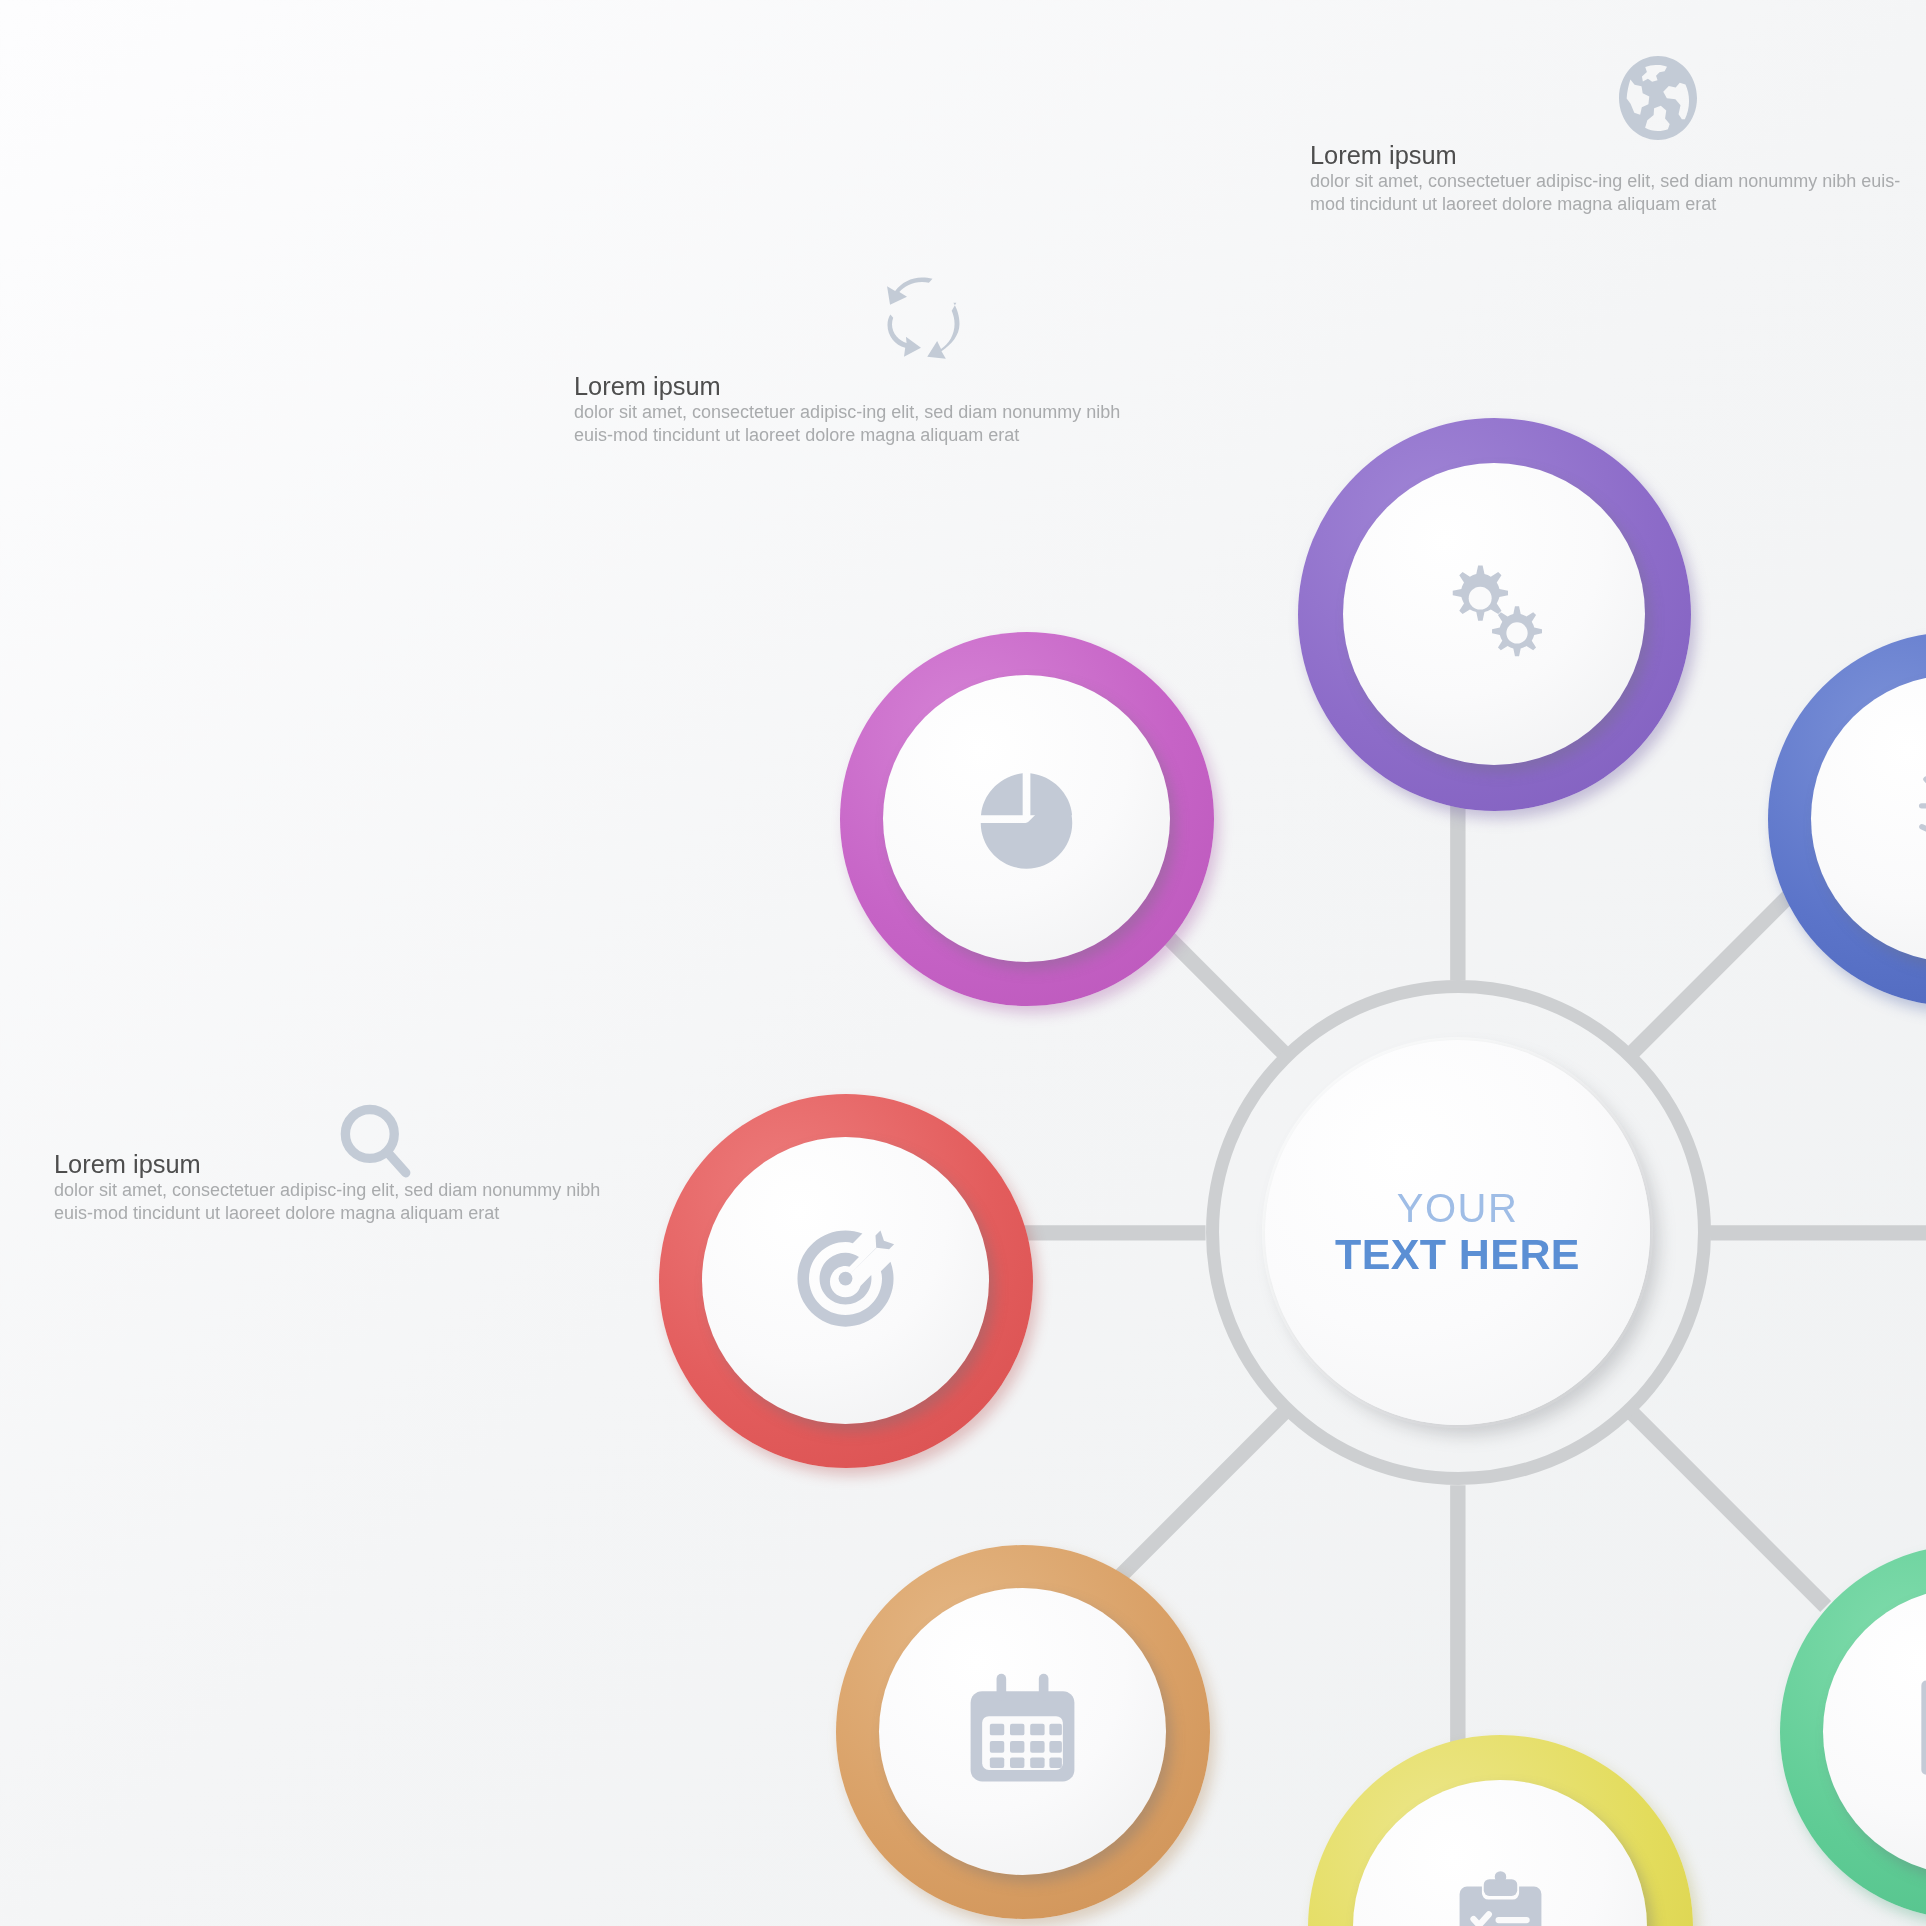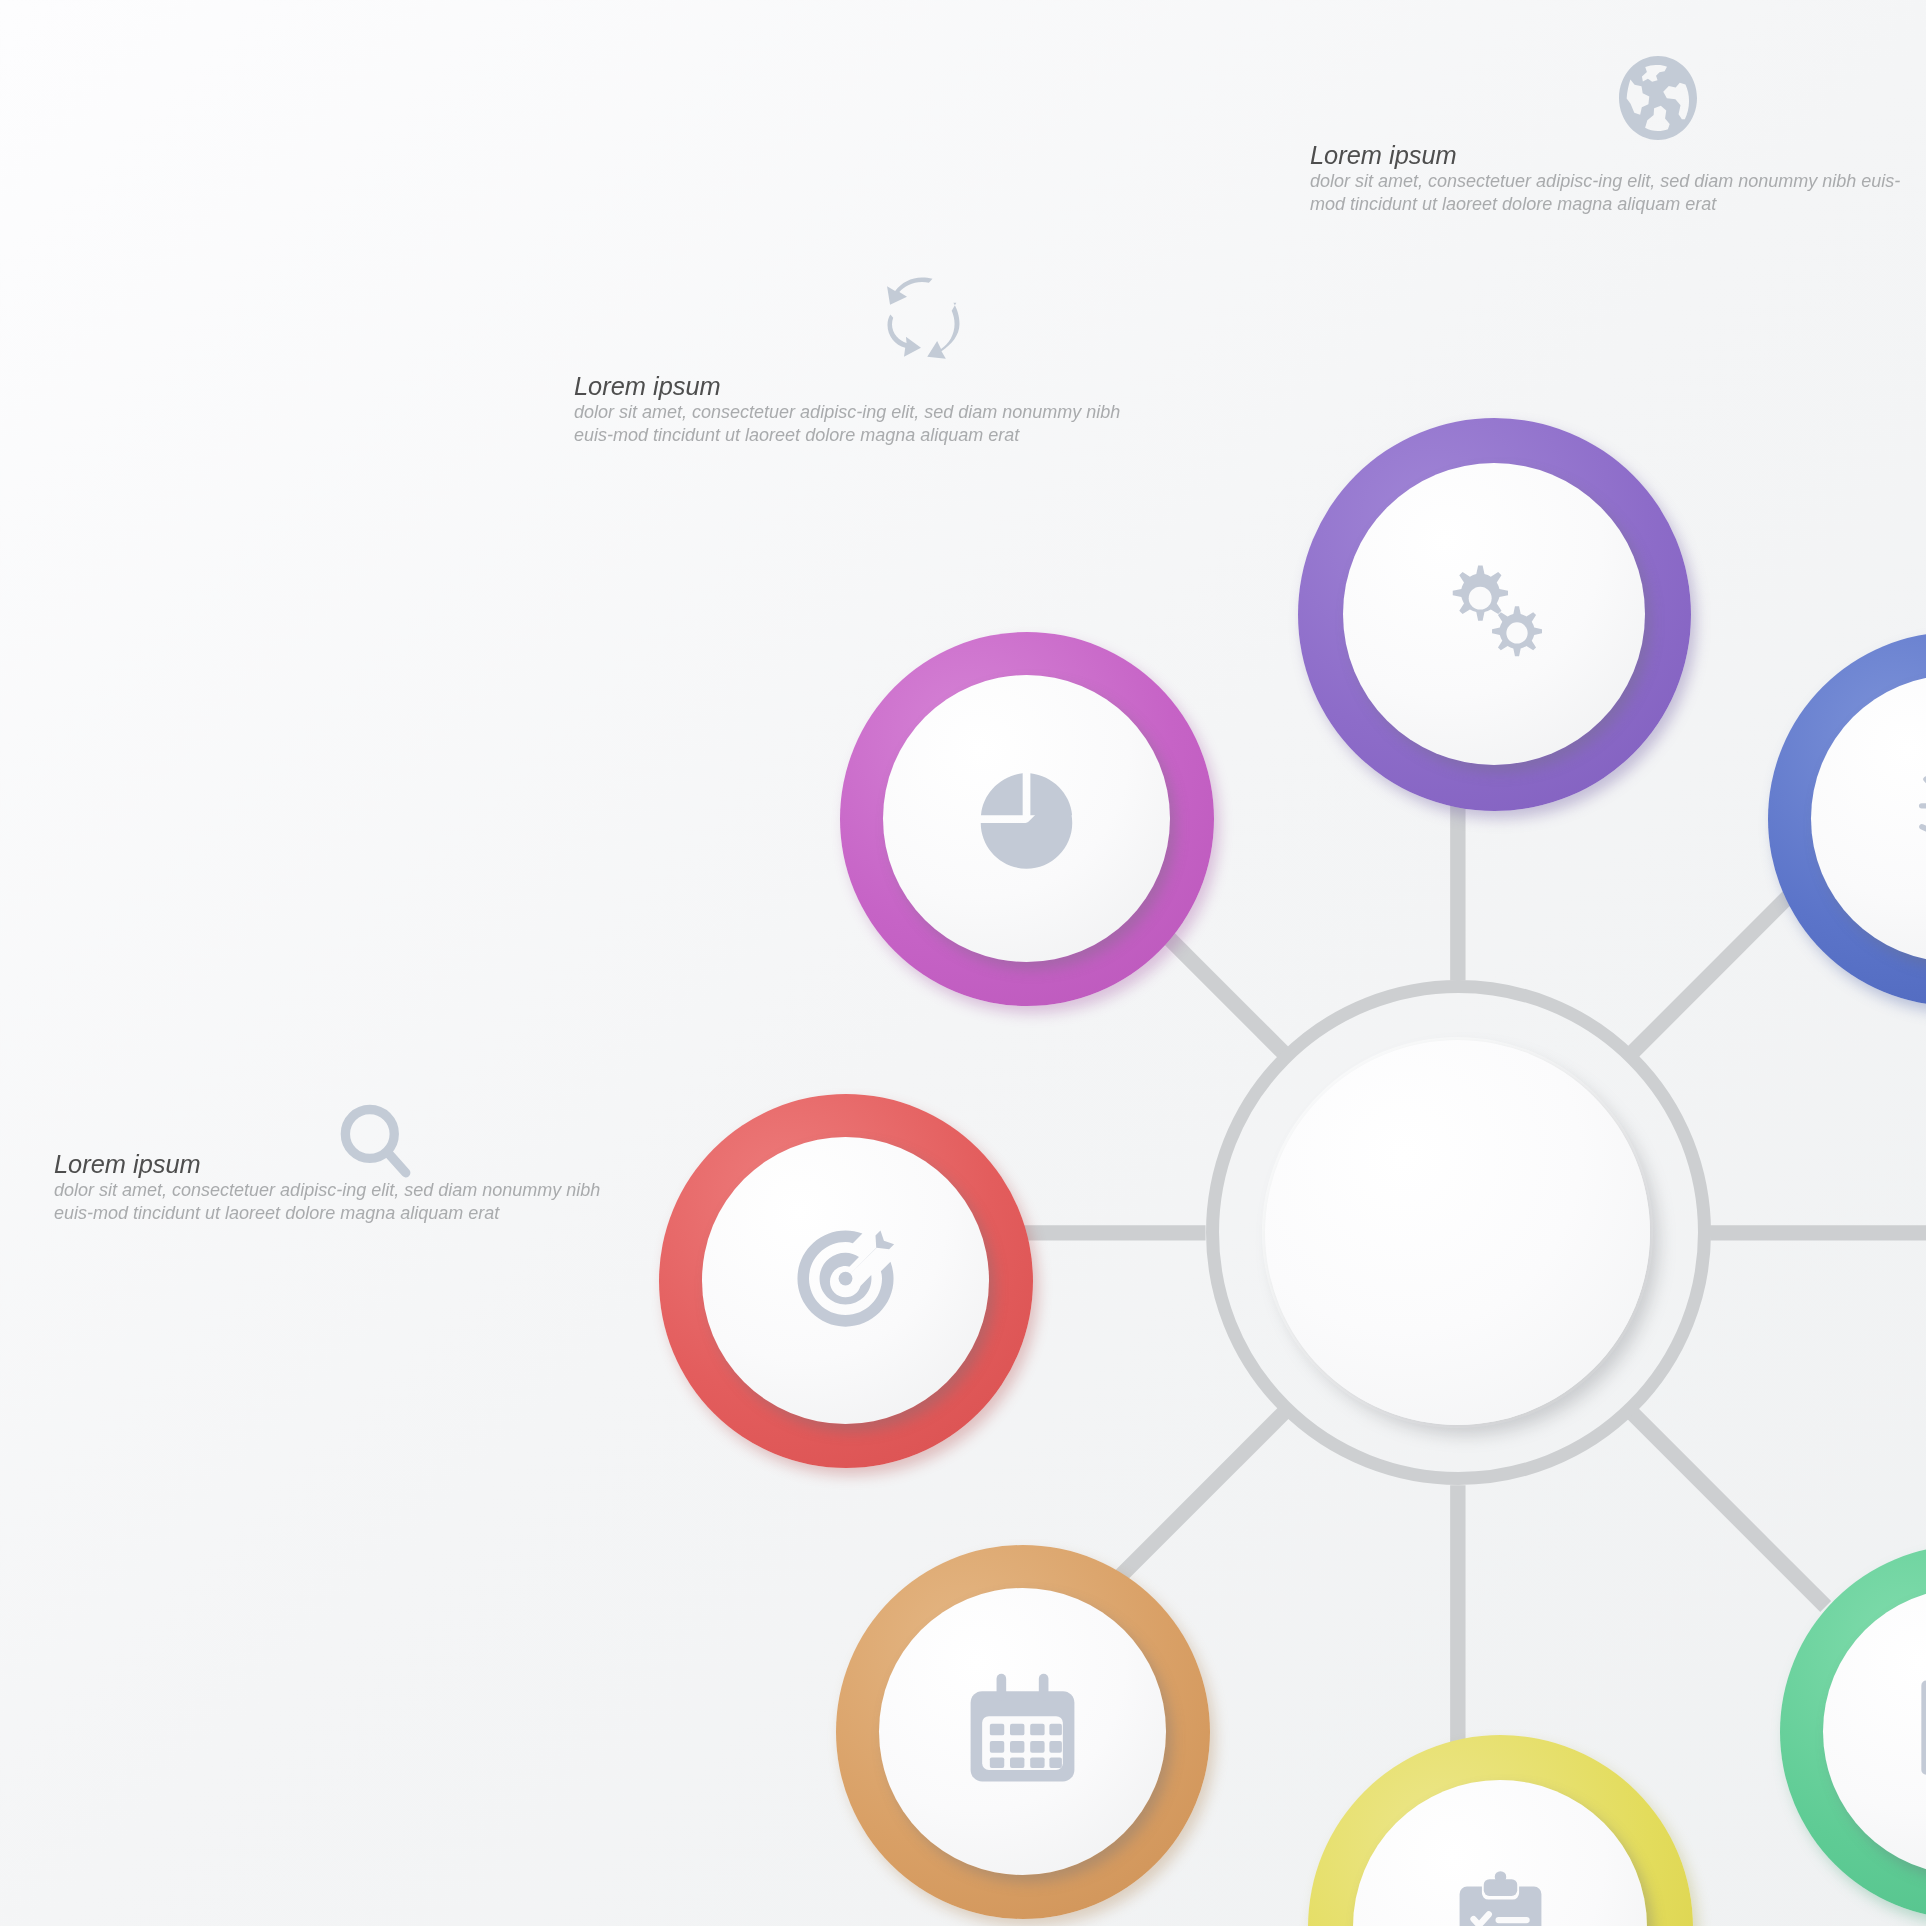--- a/index.html
+++ b/index.html
@@ -51,21 +51,21 @@
     position:absolute;border-radius:50%;
     background:radial-gradient(circle at 34% 26%,#ffffff 0%,#fafafb 52%,#eeeff0 100%);
     box-shadow:6.2px 7.7px 13px rgba(110,115,122,.34);
   }
   .node .glyph{
     position:absolute;display:flex;align-items:center;justify-content:center;
   }
   .node svg{display:block;}
 
   
-  .tblock{position:absolute;font-style:italic;}
+  .tblock{position:absolute;}
   .tblock h3{
     margin:0 0 1.5px 0;font-weight:400;font-size:25.4px;color:#4e4e4e;
     letter-spacing:0px;line-height:1.0;
   }
   .tblock p{
     margin:0;font-size:18px;color:#a9abad;line-height:1.30;font-weight:400;
   }
   .deco-icon{position:absolute;}
   .deco-icon svg{display:block;}
 </style>
@@ -82,20 +82,24 @@
       <line x1="4237" y1="3667" x2="4740" y2="4170"></line>
       <line x1="3785" y1="3855" x2="3785" y2="4540"></line>
       <line x1="3333" y1="3667" x2="2830" y2="4170"></line>
       <line x1="3130" y1="3200" x2="2440" y2="3200"></line>
       <line x1="3333" y1="2733" x2="2830" y2="2230"></line>
     </g>
   </svg>
 
   <div class="hub"></div>
   <div class="hub-inner"></div>
+  <div class="hub-text">
+    <div class="hub-your">YOUR</div>
+    <div class="hub-main">TEXT HERE</div>
+  </div>
 
   <div class="node" style="left:1298px;top:418px;width:393px;height:393px;">
     <div class="ring" style="background:radial-gradient(circle at 34% 26%,#a085d6 0%,#8d6cc9 55%,#7f5dbd 100%);
                 box-shadow:5.4px 7.7px 14px rgba(110,90,160,.35);"></div>
     <div class="disc" style="left:45px;top:45px;width:302px;height:302px;"></div>
     <div class="glyph" style="left:45px;top:45px;width:302px;height:302px;">
       <svg width="131" height="131" viewBox="0 0 64 64" fill="#c3cad6">
         <path d="M24 8l2.2 0 .9 4.2a12 12 0 0 1 3.1 1.3l3.6-2.3 1.6 1.6-2.3 3.6a12 12 0 0 1 1.3 3.1l4.2.9 0 2.2-4.2.9a12 12 0 0 1-1.3 3.1l2.3 3.6-1.6 1.6-3.6-2.3a12 12 0 0 1-3.1 1.3l-.9 4.2-2.2 0-.9-4.2a12 12 0 0 1-3.1-1.3l-3.6 2.3-1.6-1.6 2.3-3.6a12 12 0 0 1-1.3-3.1l-4.2-.9 0-2.2 4.2-.9a12 12 0 0 1 1.3-3.1l-2.3-3.6 1.6-1.6 3.6 2.3a12 12 0 0 1 3.1-1.3z"></path>
         <circle cx="25" cy="24" r="5.6" fill="#fafafb"></circle>
         <path d="M42 28l2 0 .8 3.8a11 11 0 0 1 2.8 1.2l3.3-2.1 1.4 1.4-2.1 3.3a11 11 0 0 1 1.2 2.8l3.8.8 0 2-3.8.8a11 11 0 0 1-1.2 2.8l2.1 3.3-1.4 1.4-3.3-2.1a11 11 0 0 1-2.8 1.2l-.8 3.8-2 0-.8-3.8a11 11 0 0 1-2.8-1.2l-3.3 2.1-1.4-1.4 2.1-3.3a11 11 0 0 1-1.2-2.8l-3.8-.8 0-2 3.8-.8a11 11 0 0 1 1.2-2.8l-2.1-3.3 1.4-1.4 3.3 2.1a11 11 0 0 1 2.8-1.2z"></path>

